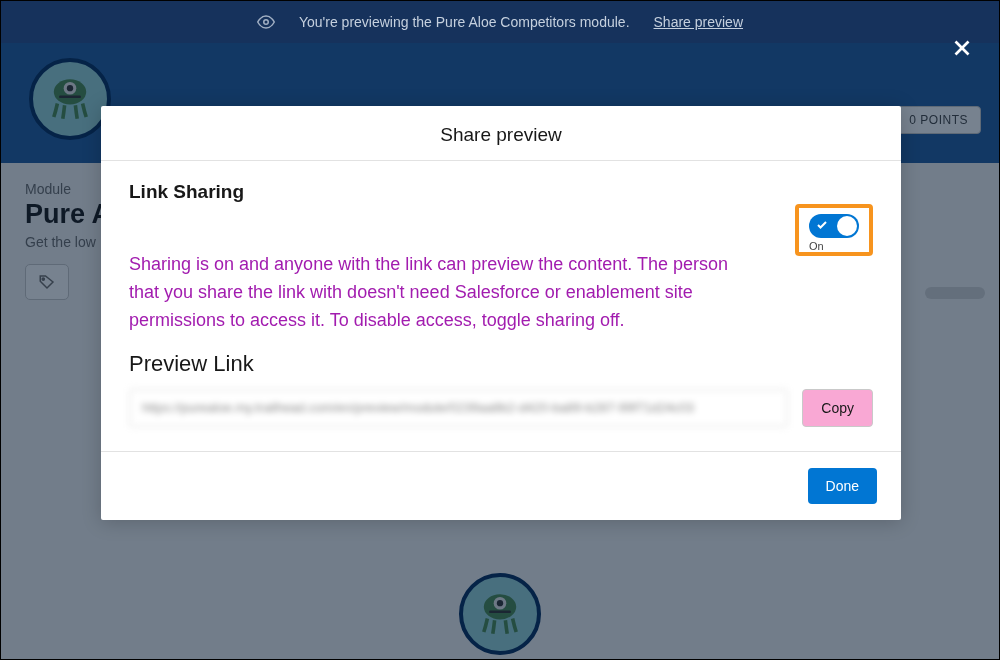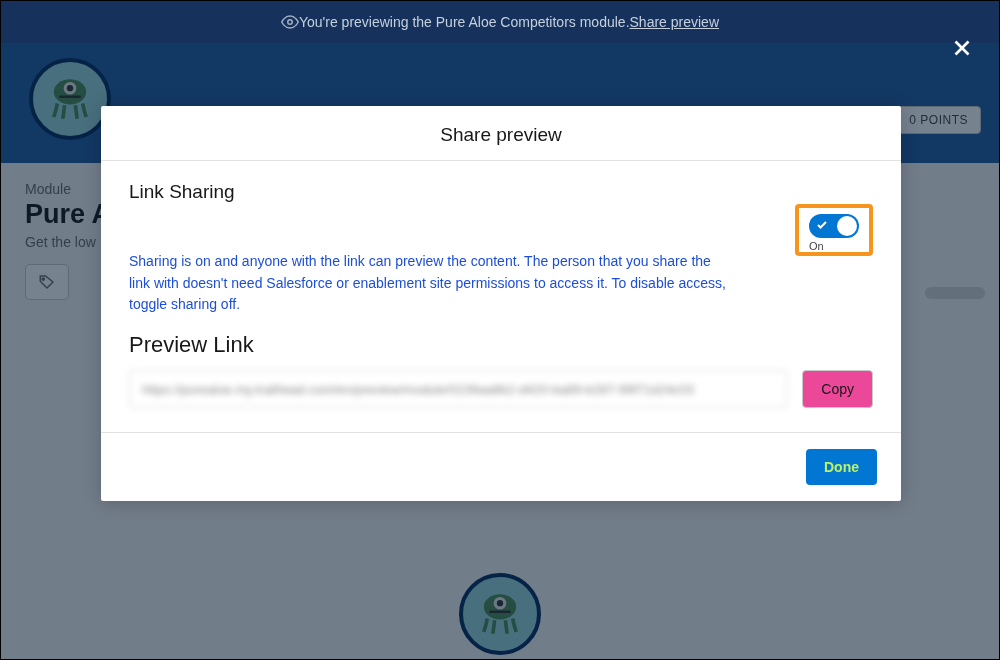--- a/index.html
+++ b/index.html
@@ -24,21 +24,21 @@
     }
     .top-banner {
       background: #16325c;
       color: #c5d0de;
       padding: 12px 0;
       text-align: center;
       font-size: 14px;
       display: flex;
       align-items: center;
       justify-content: center;
-      gap: 0;
+      gap: 24px;
     }
     .top-banner .eye-icon {
       display: inline-flex;
       opacity: 0.8;
     }
     .top-banner a {
       color: #c5d0de;
       text-decoration: underline;
     }
     .blue-section {
@@ -171,27 +171,27 @@
       display: flex;
       justify-content: space-between;
       align-items: flex-start;
     }
     .link-sharing-text {
       flex: 1;
       padding-right: 60px;
     }
     .link-sharing-text h3 {
       font-size: 19px;
-      font-weight: 400;
+      font-weight: 700;
       color: #181818;
       margin-bottom: 10px;
     }
     .link-sharing-text p {
-      font-size: 14px;
-      color: #1d4ed8;
+      font-size: 18px;
+      color: #a21caf;
       line-height: 1.55;
       margin-bottom: 12px;
       margin-top: 48px;
     }
     .toggle-wrap {
       border: 4px solid #f7941e;
       border-radius: 4px;
       padding: 6px 10px 0 10px;
       text-align: left;
       margin-top: 23px;
@@ -250,39 +250,38 @@
       overflow: hidden;
       white-space: nowrap;
       display: flex;
       align-items: center;
     }
     .copy-btn {
       height: 38px;
       padding: 4px 18px;
       border: 1px solid #c9c9c9;
       border-radius: 4px;
-      background: #ec4899;
+      background: #f9a8d4;
       font-size: 14px;
       color: #181818;
       cursor: pointer;
     }
     .modal-footer {
       padding: 16px 24px;
       text-align: right;
       border-top: 1px solid #e2e2e2;
     }
     .done-btn {
       background: #0176d3;
-      color: #bef264;
+      color: #ffffff;
       border: none;
       border-radius: 4px;
       padding: 10px 18px;
       font-size: 14px;
       cursor: pointer;
-      font-weight: bold;
     }
   </style>
 </head>
 <body>
 
 <div class="outer-frame">
   <div class="top-banner">
     <span class="eye-icon">
       <svg width="18" height="18" viewBox="0 0 24 24" fill="none" stroke="#c5d0de" stroke-width="2">
         <path d="M1 12s4-8 11-8 11 8 11 8-4 8-11 8-11-8-11-8z"></path>

